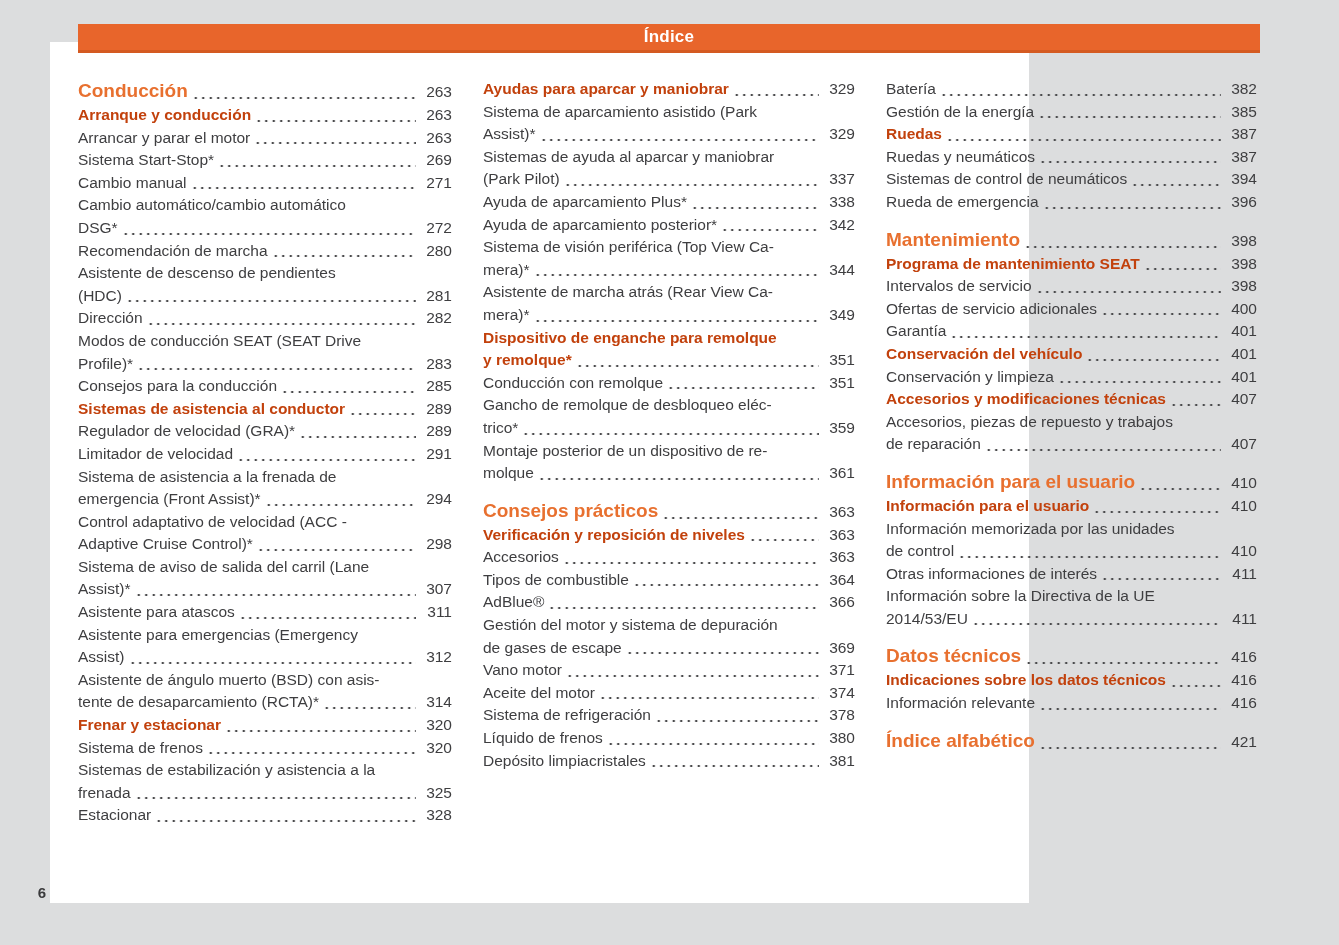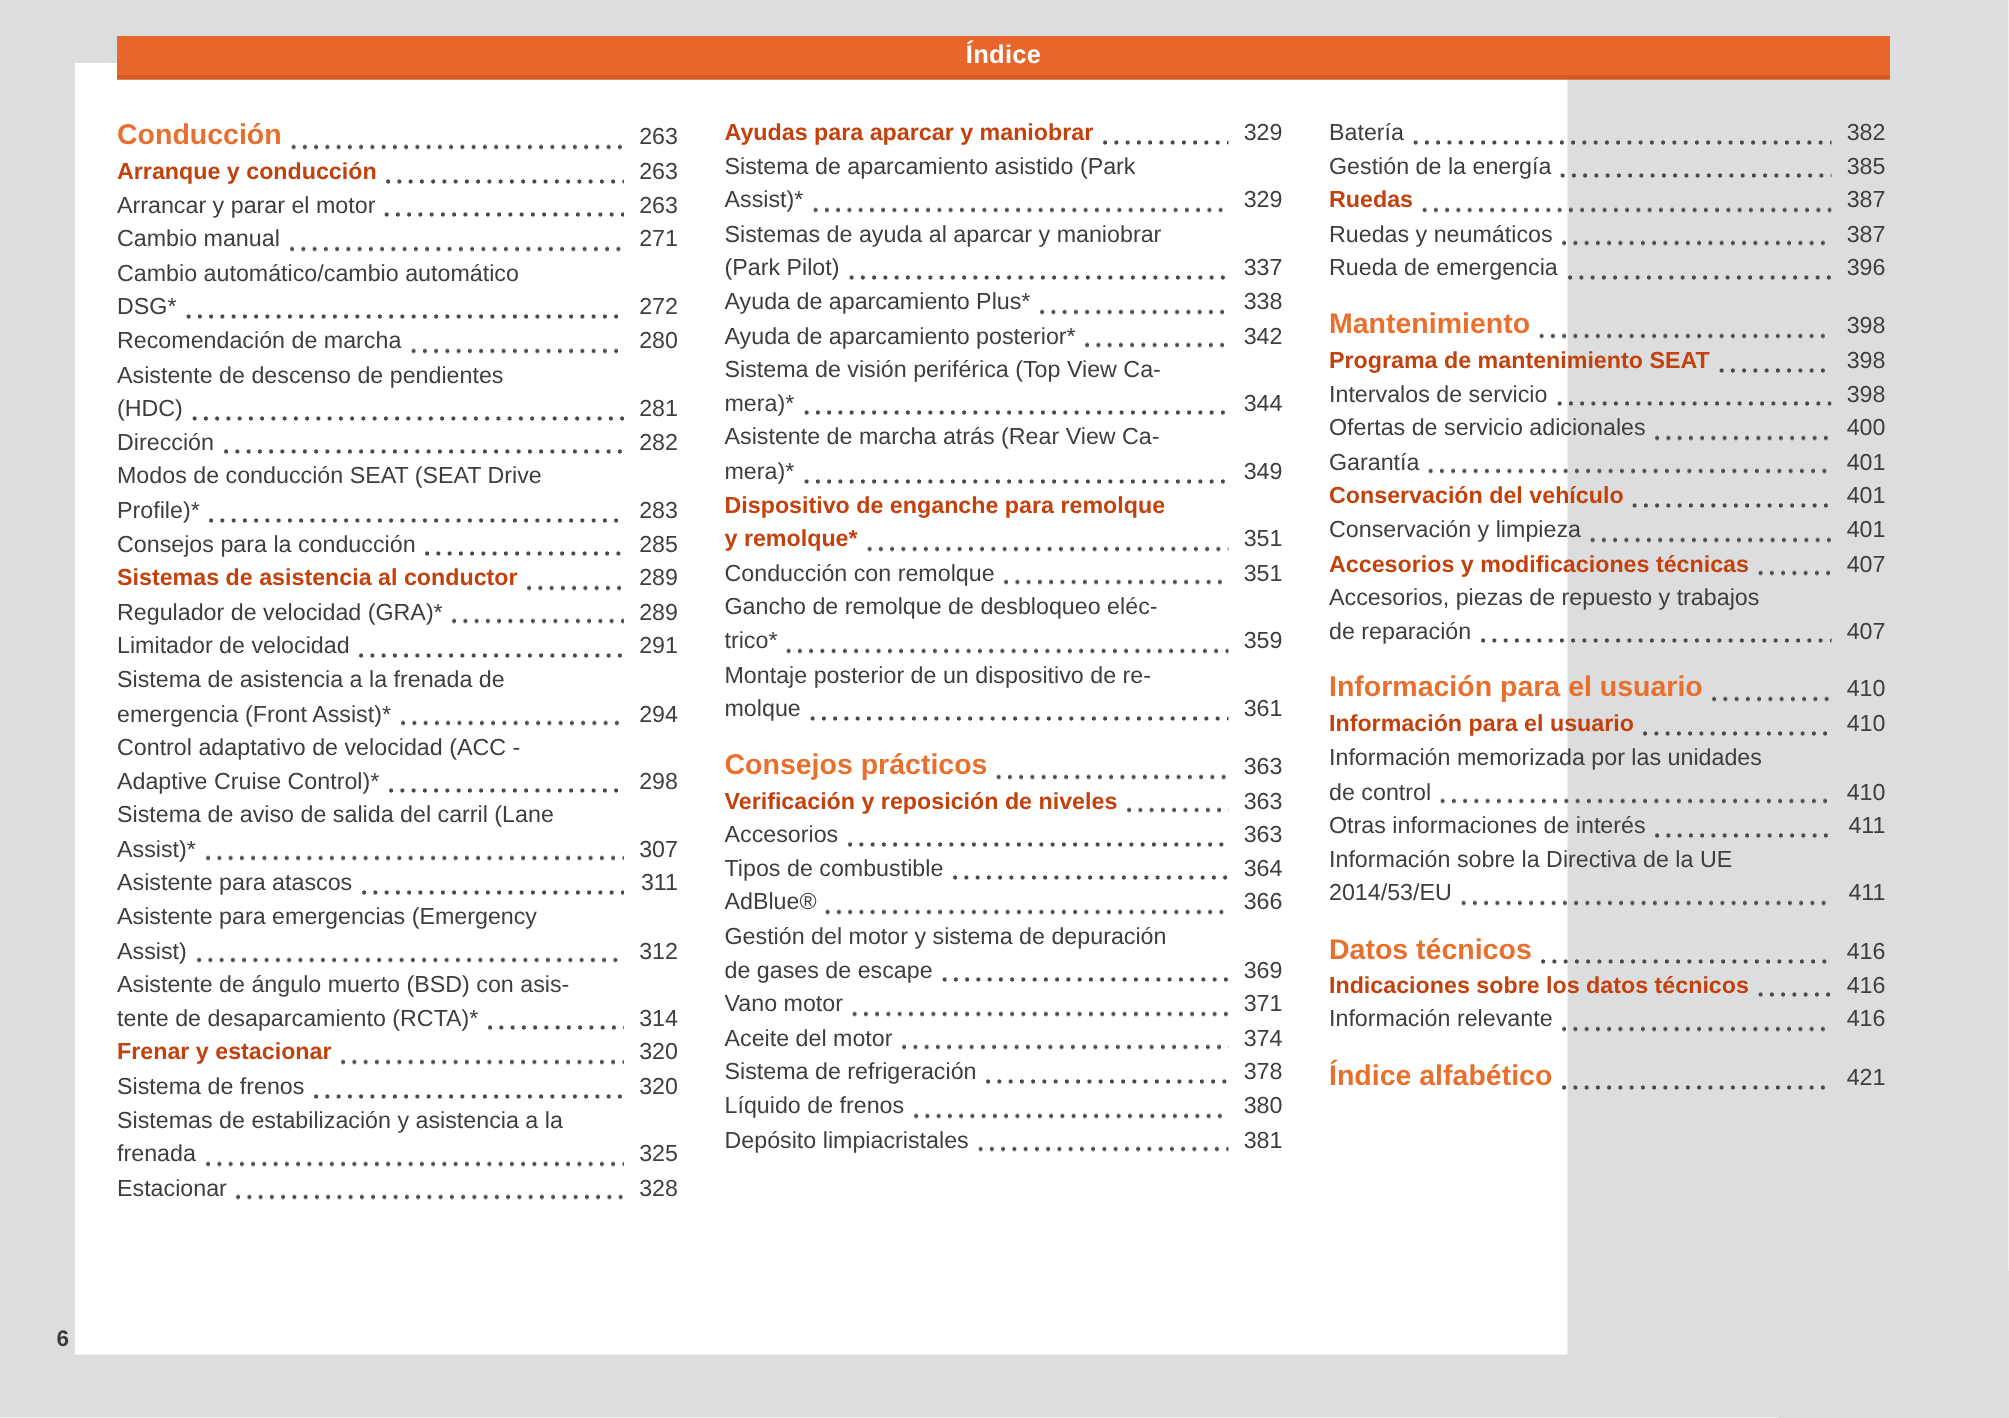--- a/index.html
+++ b/index.html
@@ -8,21 +8,20 @@
     background:#dcddde;
     position:relative;
     overflow:hidden;
     font-family:"Liberation Sans","DejaVu Sans",sans-serif;
   }
   .page{
     position:absolute;
     left:50px;top:42px;
     width:979px;height:861px;
     background:#ffffff;
-    padding-left:16px;
   }
   .banner{
     position:absolute;
     left:78px;top:24px;
     width:1182px;height:26px;
     background:#e8652b;
     border-bottom:3px solid #d45a21;
     z-index:5;
     display:flex;align-items:center;justify-content:center;
   }
@@ -114,20 +113,27 @@
         </div>
         <div class="entry item">
           <div class="line">
             <span class="txt">Arrancar y parar el motor</span>
             <span class="dots"></span>
             <span class="pg">263</span>
           </div>
         </div>
         <div class="entry item">
           <div class="line">
+            <span class="txt">Sistema Start-Stop*</span>
+            <span class="dots"></span>
+            <span class="pg">269</span>
+          </div>
+        </div>
+        <div class="entry item">
+          <div class="line">
             <span class="txt">Cambio manual</span>
             <span class="dots"></span>
             <span class="pg">271</span>
           </div>
         </div>
         <div class="entry item">
           <div class="line">
             <span class="txt">Cambio automático/cambio automático</span>
           </div>
           <div class="line">
@@ -487,20 +493,27 @@
             <span class="txt">Ruedas</span>
             <span class="dots"></span>
             <span class="pg">387</span>
           </div>
         </div>
         <div class="entry item">
           <div class="line">
             <span class="txt">Ruedas y neumáticos</span>
             <span class="dots"></span>
             <span class="pg">387</span>
+          </div>
+        </div>
+        <div class="entry item">
+          <div class="line">
+            <span class="txt">Sistemas de control de neumáticos</span>
+            <span class="dots"></span>
+            <span class="pg">394</span>
           </div>
         </div>
         <div class="entry item">
           <div class="line">
             <span class="txt">Rueda de emergencia</span>
             <span class="dots"></span>
             <span class="pg">396</span>
           </div>
         </div>
         <div class="entry h1 gap">

